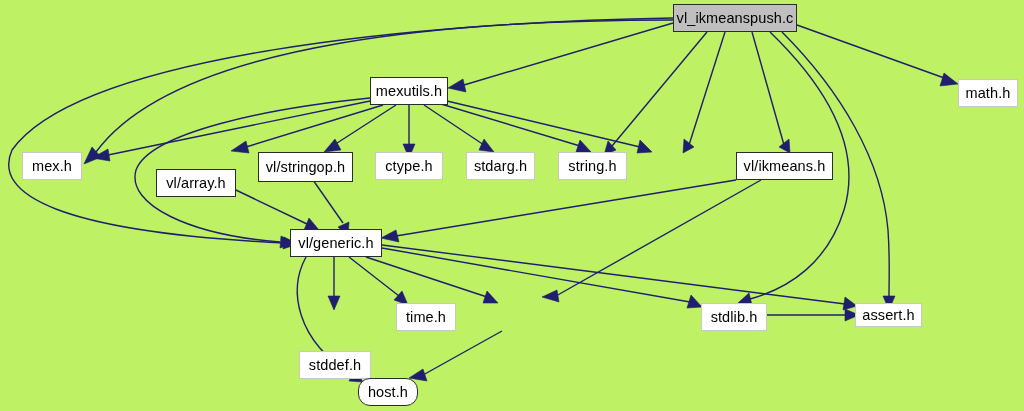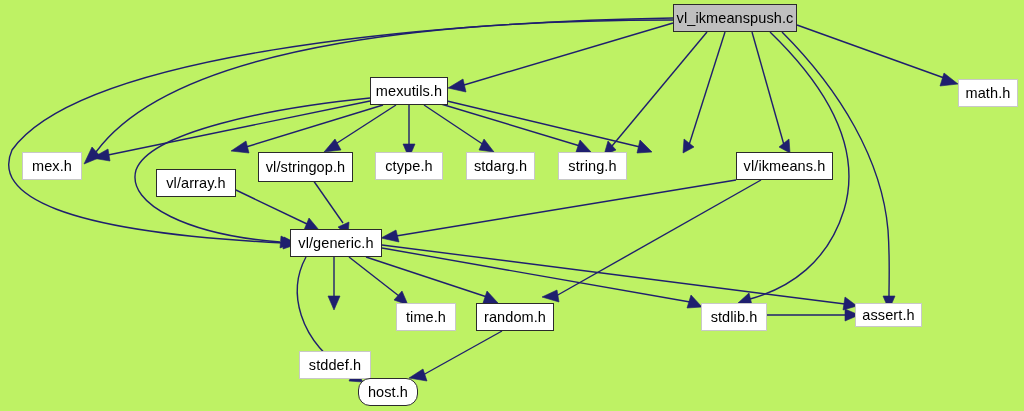--- a/index.html
+++ b/index.html
@@ -169,21 +169,20 @@
 
 
   <div class="node bold" style="left:736px; top:152px; width:97px; height:28px;">vl/ikmeans.h</div>
 
   <div class="node bold" style="left:290px; top:229px; width:92px; height:28px;">vl/generic.h</div>
 
   <div class="node" style="left:299px; top:303px; width:72px; height:28px;margin-top:48px;">stddef.h</div>
 
   <div class="node" style="left:396px; top:303px; width:60px; height:28px;">time.h</div>
 
-  <div class="node bold" style="left:476px; top:303px; width:78px; height:28px;">random.h</div>
 
   <div class="node" style="left:701px; top:303px; width:66px; height:28px;">stdlib.h</div>
 
   <div class="node" style="left:855px; top:303px; width:67px; height:24px;">assert.h</div>
 
   <div class="node bold" style="left:358px; top:378px; width:60px; height:28px;border-radius:12px;">host.h</div>
 
 </div>
 
 </body></html>

